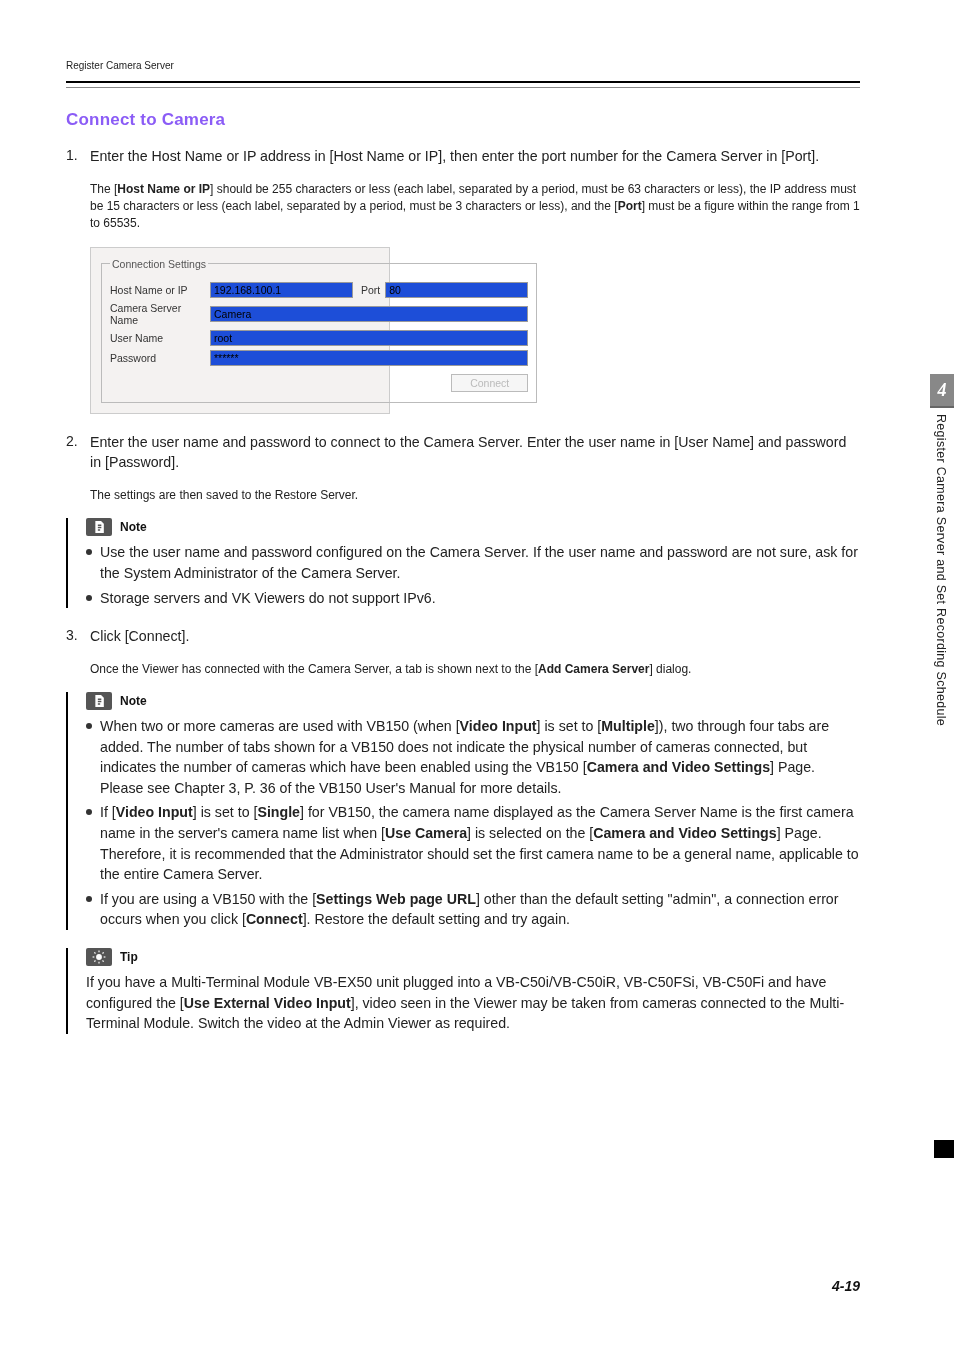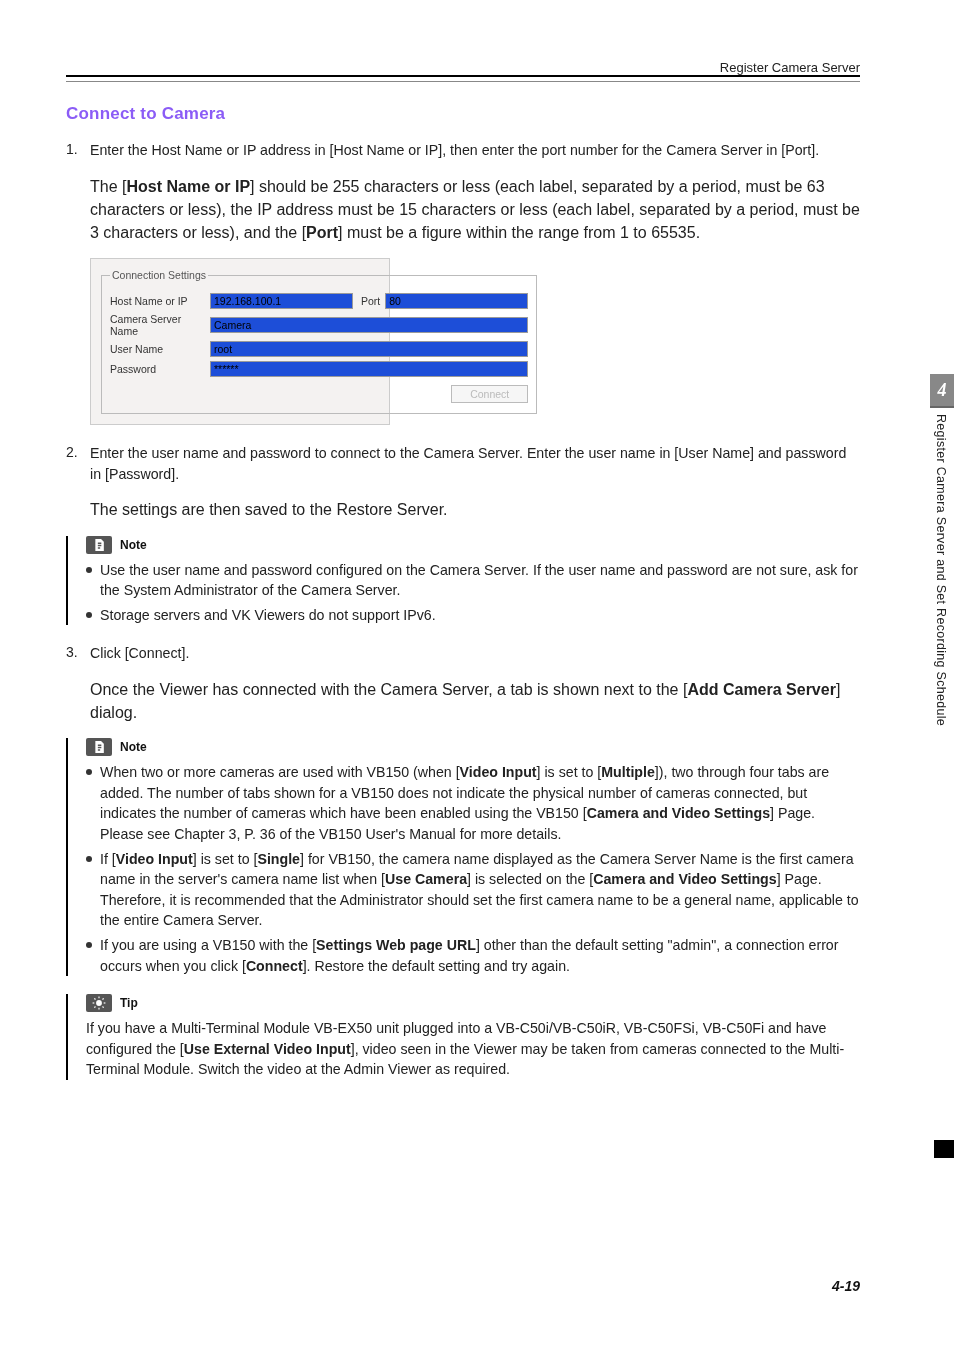--- a/index.html
+++ b/index.html
@@ -17,23 +17,24 @@
     position: relative;
   }
   .content {
     position: absolute;
     left: 66px;
     top: 60px;
     width: 794px;
     color: #222;
   }
   .header-label {
-    text-align: right;
-    font-size: 13px;
+    text-align: left;
+    font-size: 10px;
     color: #222;
+    margin-bottom: 10px;
   }
   .hr {
     height: 2px;
     background: #000;
     margin-bottom: 4px;
   }
   .hr2 {
     height: 1px;
     background: #888;
     margin-bottom: 22px;
@@ -55,21 +56,21 @@
     font-size: 14px;
     padding-top: 1px;
   }
   .step .body {
     flex: 1;
     font-size: 14.2px;
     line-height: 1.45;
   }
   .sub {
     margin-left: 24px;
-    font-size: 16px;
+    font-size: 12px;
     line-height: 1.45;
     margin-bottom: 14px;
   }
   .screenshot {
     margin: 12px 0 18px 24px;
     width: 300px;
     background: #f4f2f1;
     border: 1px solid #ccc;
     padding: 10px 10px 10px 10px;
     font-family: Tahoma, Arial, sans-serif;

